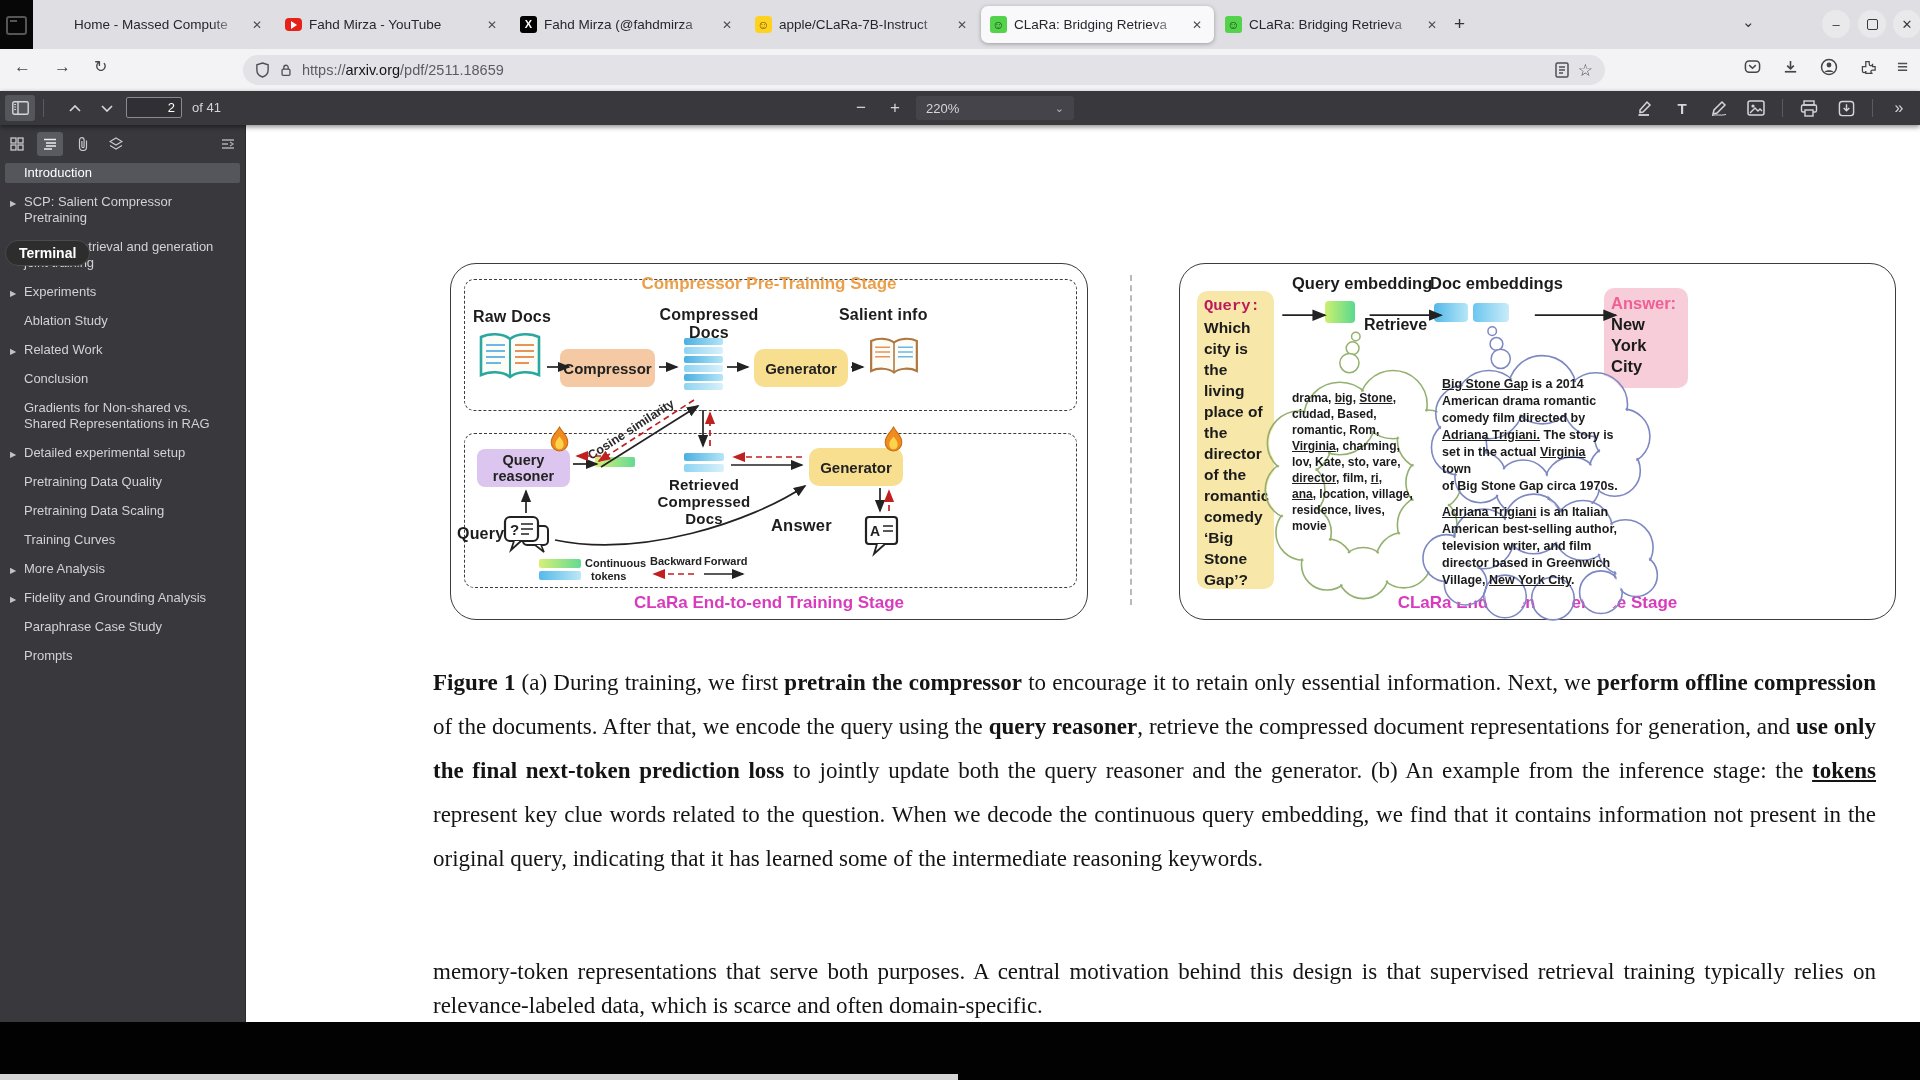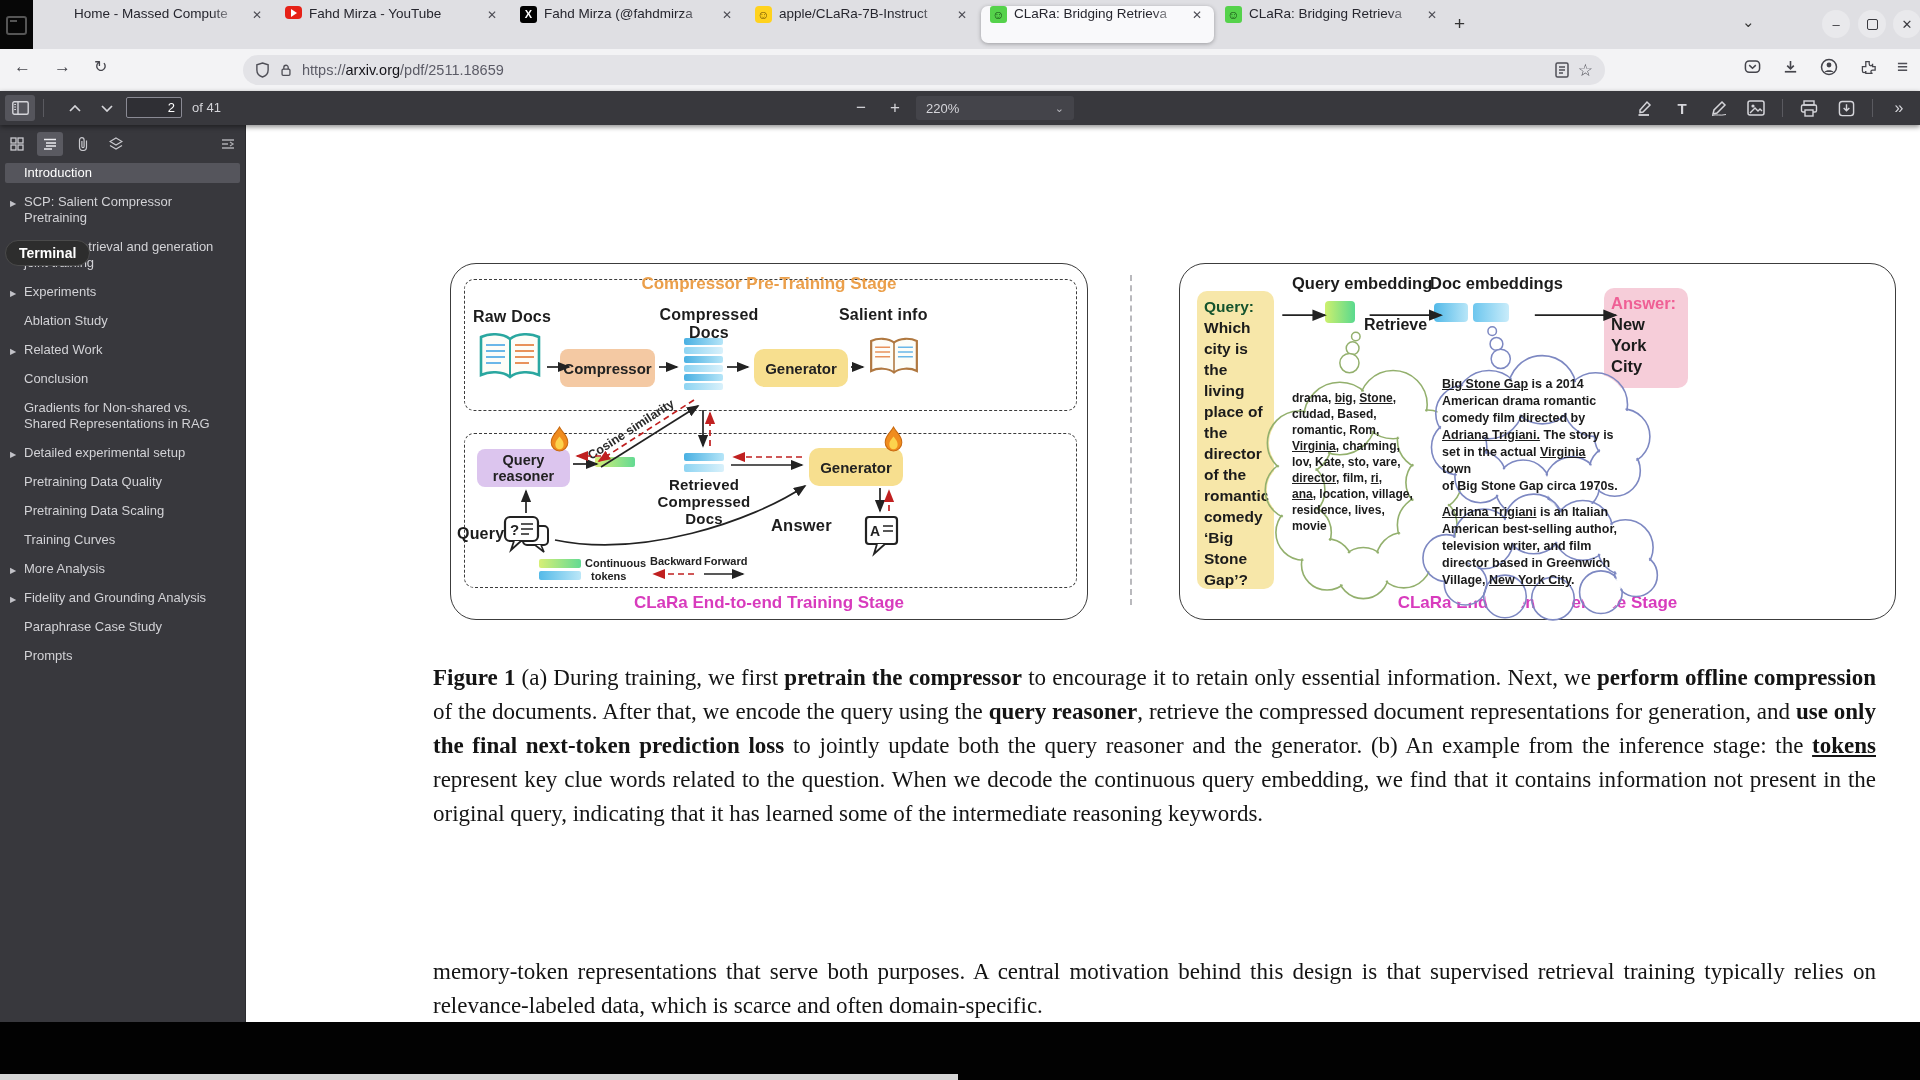--- a/index.html
+++ b/index.html
@@ -5,21 +5,21 @@
   html,body{margin:0;padding:0;width:1920px;height:1080px;overflow:hidden;background:#000;
     font-family:"Liberation Sans","DejaVu Sans",sans-serif;}
   .screen{position:absolute;inset:0;width:1920px;height:1080px;background:#fff;}
   .b{font-weight:bold}.u{text-decoration:underline}
   
   .tabbar{position:absolute;top:0;left:0;right:0;height:49px;background:#dfdfe3;}
   .corner-black{position:absolute;left:0;top:0;width:33px;height:49px;background:#070707;}
   .fxview{position:absolute;left:6px;top:16px;width:17px;height:15px;border:2px solid #555;border-radius:3px;}
   .fxview::after{content:"";position:absolute;left:2px;top:2px;width:7px;height:2px;background:#555;}
   .tabs{position:absolute;left:40px;top:0;height:49px;display:flex;align-items:center;}
-  .tab{width:233px;height:37px;margin:0 1px;border-radius:7px;display:flex;
+  .tab{width:233px;height:37px;margin:0 1px;border-radius:7px;display:flex;align-items:center;
     padding:0 9px;box-sizing:border-box;color:#26262e;font-size:13.5px;position:relative;}
   .tab.active{background:#f9f9fb;box-shadow:0 1px 4px rgba(0,0,0,.3);}
   .tab-title{flex:1;white-space:nowrap;overflow:hidden;margin:0 7px;
     -webkit-mask:linear-gradient(90deg,#000 82%,transparent);mask:linear-gradient(90deg,#000 82%,transparent);}
   .tab-close{font-size:12px;color:#4d4d55;padding:2px 3px;}
   .favicon{width:17px;height:17px;border-radius:3px;flex:none;display:flex;align-items:center;justify-content:center;
     font-size:11px;font-weight:bold;line-height:1;}
   .favicon[data-icon="massed"]{color:#cf2030;font-size:15px;font-family:"Liberation Serif",serif;}
   .favicon[data-icon="youtube"]{background:#e62117;border-radius:4px;height:13px;}
   .favicon[data-icon="youtube"]::after{content:"";width:0;height:0;border-left:6px solid #fff;
@@ -109,34 +109,34 @@
   .flame{position:absolute;width:21px;height:27px;}
   .svglayer{position:absolute;inset:0;z-index:3;pointer-events:none;}
   .cosine{position:absolute;left:128px;top:152px;width:124px;transform:rotate(-33deg);
     font-size:12.5px;font-weight:bold;color:#2a2a2a;}
   .legendtxt{position:absolute;font-size:11px;font-weight:bold;color:#222;}
   .note{position:absolute;border-radius:10px;padding:5px 7px;box-sizing:border-box;font-size:15.5px;
     line-height:21px;color:#1b1b1b;font-weight:bold;}
   .note-q{left:17px;top:27px;width:77px;height:298px;background:#f7e7a9;}
   .note-a{left:424px;top:24px;width:84px;height:100px;background:#f6cdd9;font-size:16.5px;}
   .note-label{font-weight:bold;}
-  .nl-q{color:#14532d;}
+  .nl-q{color:#be185d;font-family:Liberation Mono, monospace;}
   .nl-a{color:#ef5f95;}
   .cloudtext{position:absolute;z-index:4;font-size:12px;line-height:16px;color:#1b1b1b;font-weight:bold;}
   .ct-green{left:112px;top:126px;width:138px;}
   .ct-doc1{left:262px;top:112px;width:176px;font-size:12.5px;line-height:17px;}
   .ct-doc2{left:262px;top:240px;width:184px;font-size:12.5px;line-height:17px;}
   .emb{position:absolute;border-radius:4px;}
   .emb-q{left:145px;top:37px;width:30px;height:22px;background:linear-gradient(90deg,#cdf06e,#59d98e);}
   .emb-d1{left:254px;top:39px;width:34px;height:19px;background:linear-gradient(90deg,#52b9e8,#b8e6f8);}
   .emb-d2{left:293px;top:39px;width:36px;height:19px;background:linear-gradient(90deg,#6cc6ee,#c9ecfa);}
   .pb-label{position:absolute;font-size:16.5px;font-weight:bold;color:#1c1c1c;}
   
   .caption{position:absolute;left:187px;top:536px;width:1443px;font-family:"Liberation Serif","DejaVu Serif",serif;
-    font-size:23px;line-height:34px;color:#141414;text-align:justify;}
+    font-size:23px;line-height:44px;color:#141414;text-align:justify;}
   .bodypara{position:absolute;left:187px;top:830px;width:1443px;font-family:"Liberation Serif","DejaVu Serif",serif;
     font-size:23px;line-height:34px;color:#141414;text-align:justify;}
   
   .bottombar{position:absolute;left:0;right:0;top:1022px;height:58px;background:#020202;z-index:20;}
   .bottomstrip{position:absolute;left:0;bottom:0;width:958px;height:6px;background:#d7d7d7;}
 </style>
 </head>
 <body>
 
 <div class="screen">

